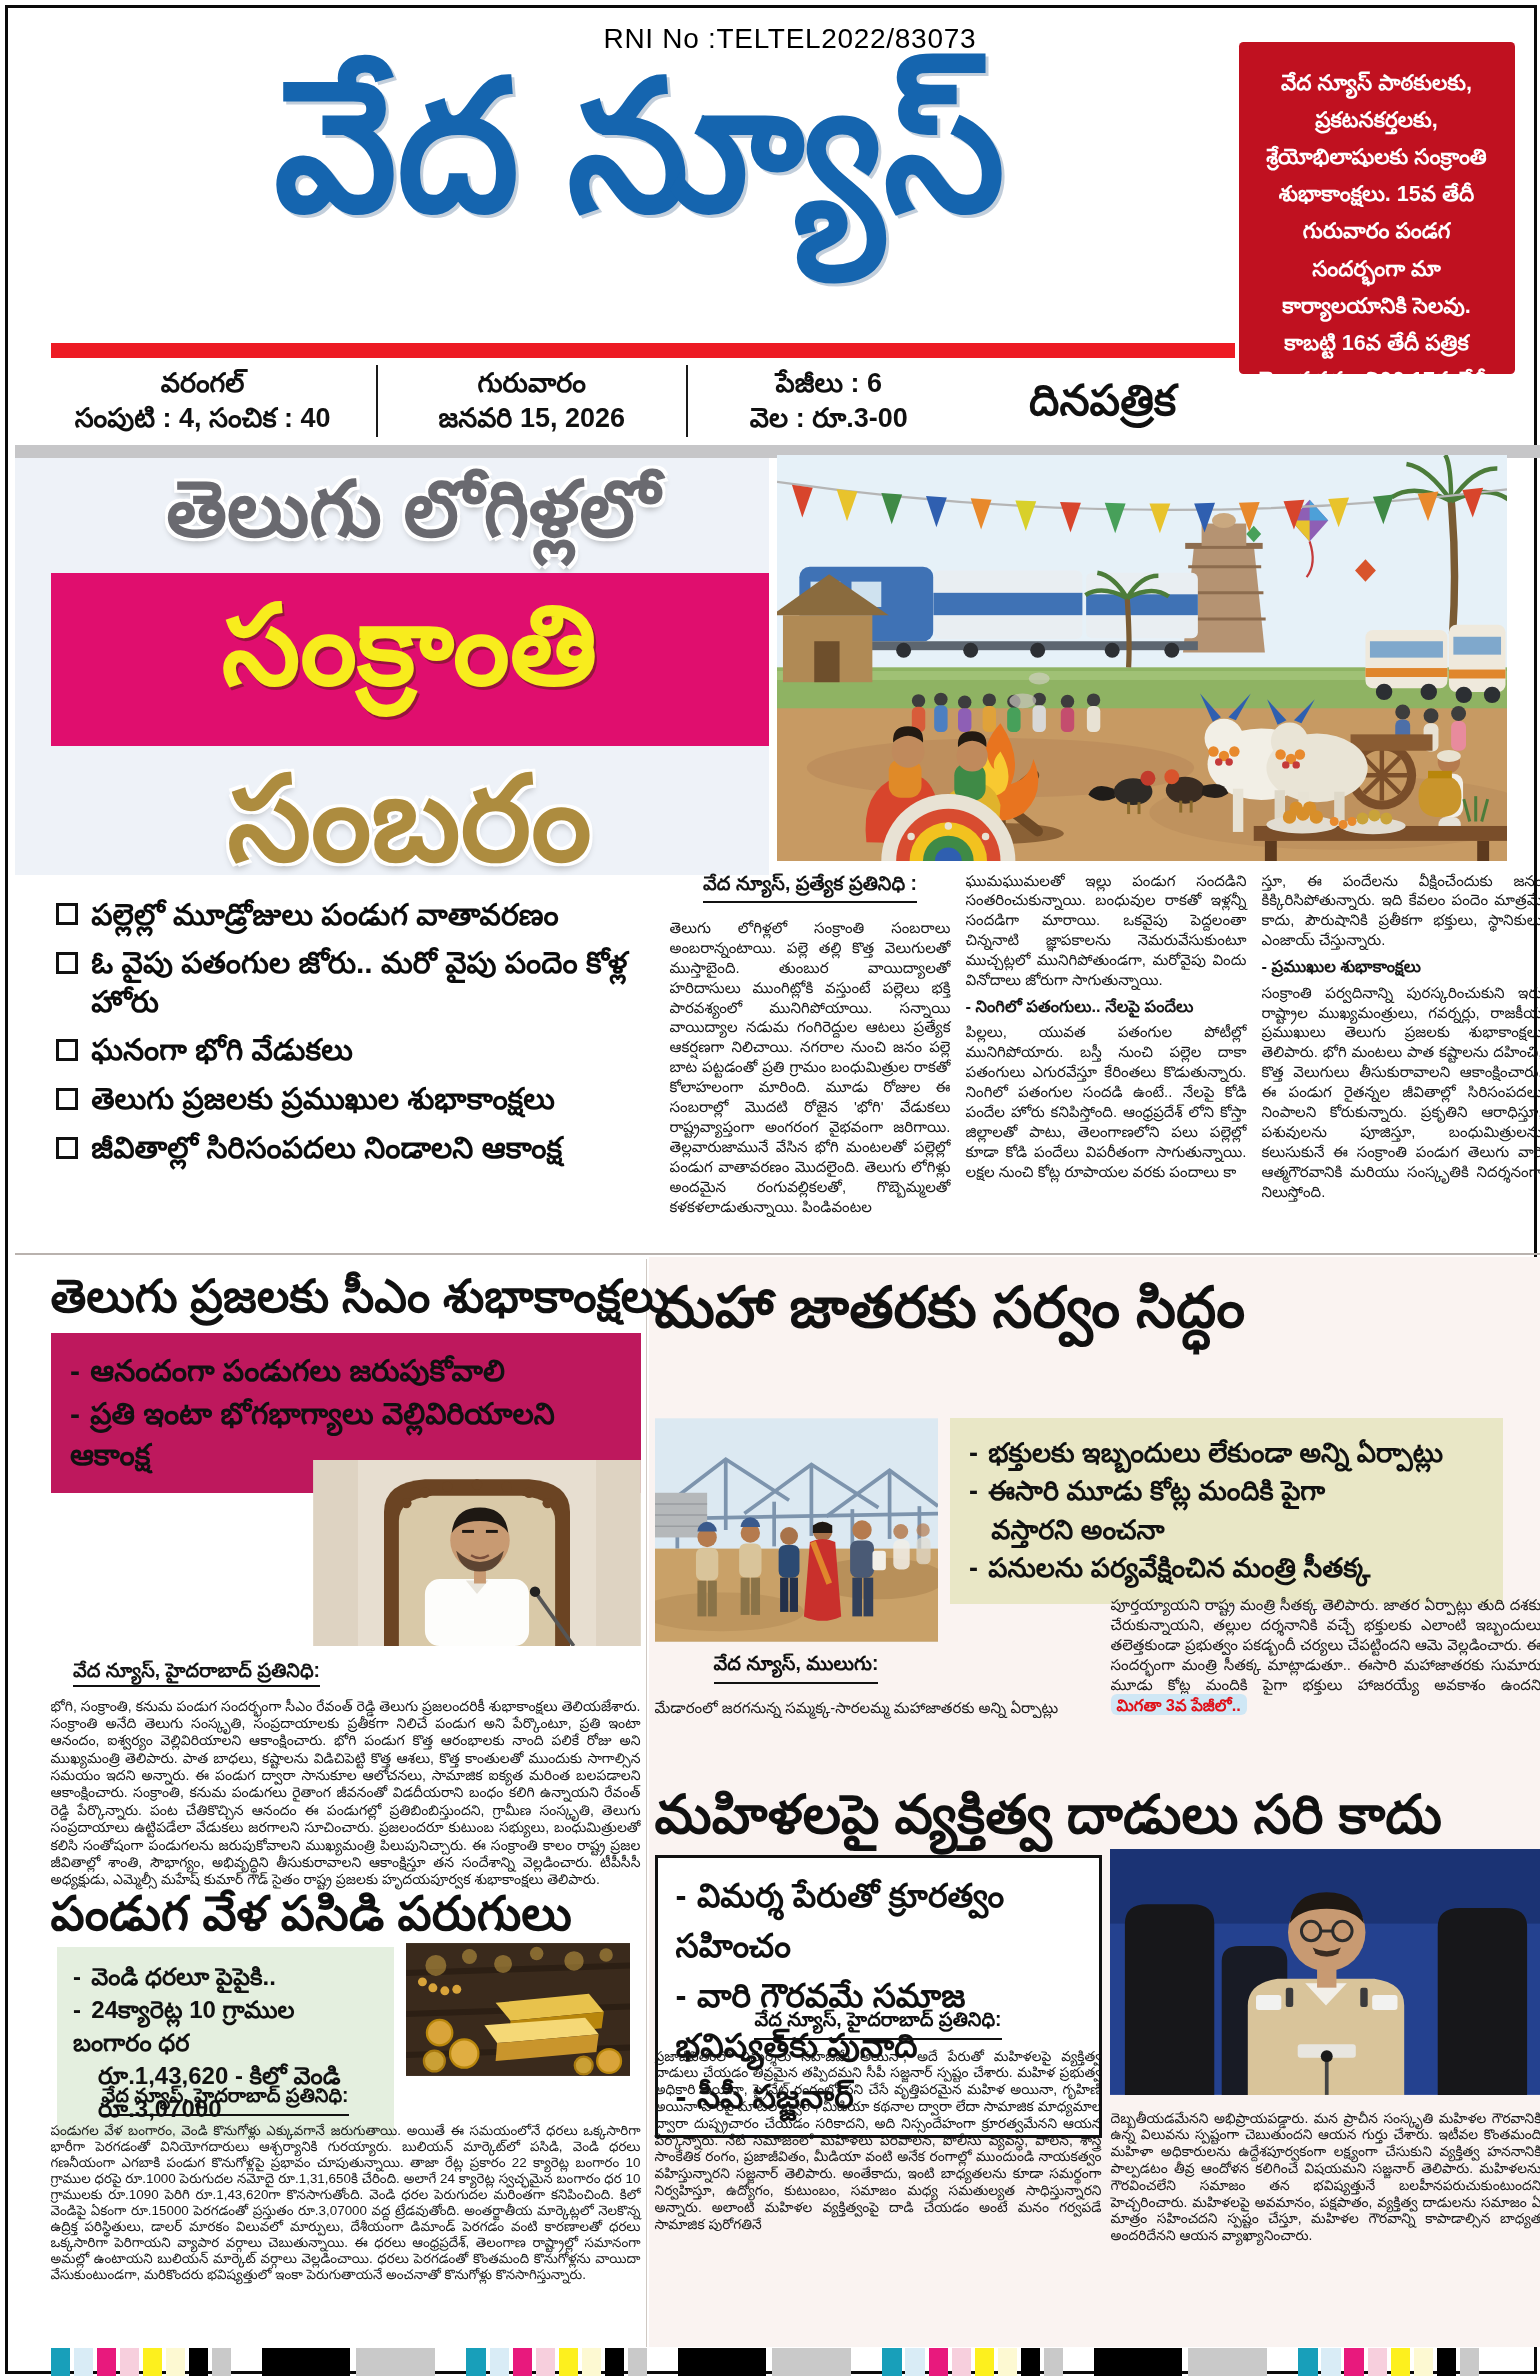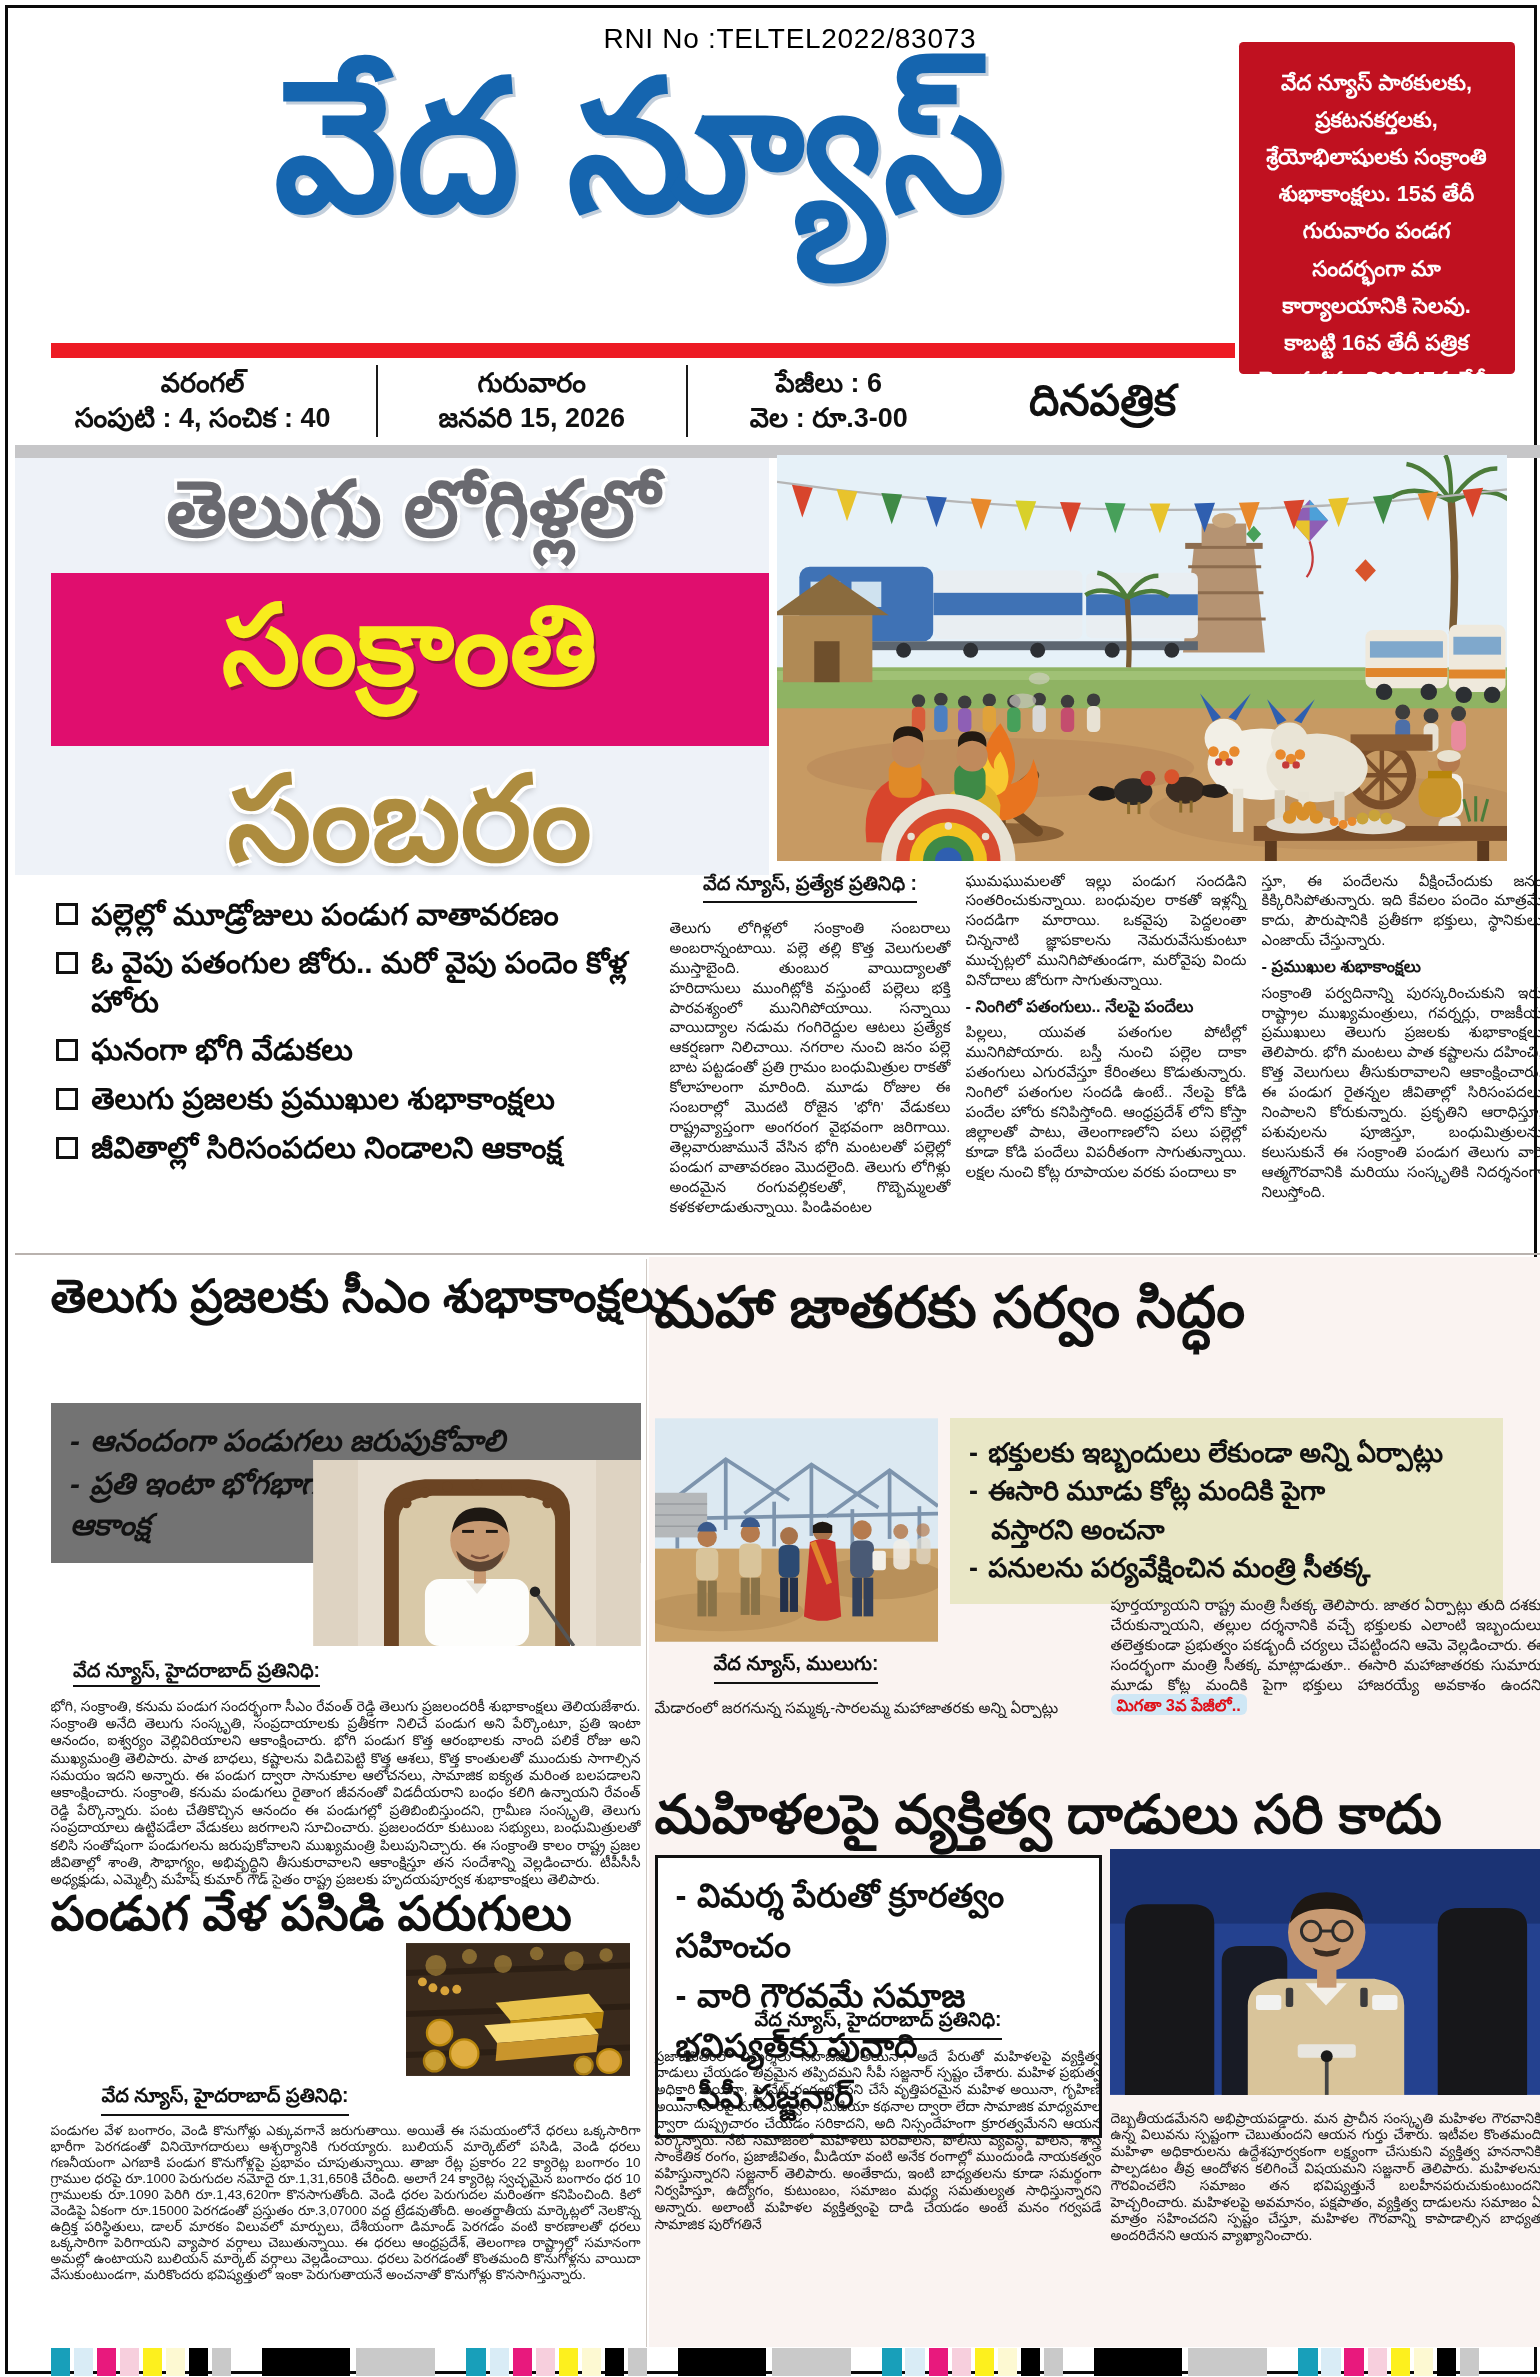--- a/index.html
+++ b/index.html
@@ -41,21 +41,21 @@
   .lcol{flex:1;font-size:15px;line-height:1.33;text-align:justify;color:#161616;}
   .lbyline{display:block;width:fit-content;margin:0 auto 15px;font-size:19.4px;font-weight:800;border-bottom:2.2px solid #111;padding-bottom:4.5px;text-align:center;}
   .subhead{font-weight:800;font-size:16.4px;margin:6px 0 4.5px;}
   .lcol p{margin:0;}
 
   .hrule{left:7.5px;top:1245px;width:1526px;height:2.2px;background:#b9b2ae;}
   .vrule{left:638px;top:1251px;width:1.5px;height:1088px;background:#cfc8c2;}
 
   
   .cm-head{left:43px;top:1261px;width:590px;font-size:46px;font-weight:900;white-space:nowrap;}
-  .cm-box{left:43px;top:1395px;width:590px;background:#737373;padding:15px 19.4px;font-style:italic;}
+  .cm-box{left:43px;top:1325px;width:590px;background:#be185d;padding:15px 19.4px;}
   .cm-box div{font-size:30px;font-weight:800;line-height:1.35;margin:3px 0;}
   .dash{font-weight:900;margin-right:10.4px;}
   .cm-body{left:43px;top:1452px;width:590px;font-size:14px;line-height:1.24;text-align:justify;color:#161616;}
   .cm-photo{float:right;width:328px;height:186px;margin:0 0 9px 13.4px;}
   .byline{display:inline-block;font-size:19.4px;font-weight:800;border-bottom:2.2px solid #111;padding-bottom:3.7px;margin:3px 0 10.4px 22.4px;}
 
   
   .gold-head{left:43px;top:1878px;width:590px;font-size:48px;font-weight:900;white-space:nowrap;}
   .gold-box{left:49px;top:1939px;width:337px;background:#e4efdf;padding:13.4px 16.4px;}
   .gold-box div{font-size:24px;font-weight:800;line-height:1.38;}
@@ -461,20 +461,25 @@
         <path d="M212 128 q12 8 24 0" stroke="#7a4e3a" stroke-width="3" fill="none"></path>
       </g>
       <line x1="350" y1="250" x2="300" y2="180" stroke="#555" stroke-width="5"></line>
       <circle cx="298" cy="177" r="7" fill="#222"></circle>
     </svg>
     <span class="byline">వేద న్యూస్, హైదరాబాద్ ప్రతినిధి:</span>
     <p>భోగి, సంక్రాంతి, కనుమ పండుగ సందర్భంగా సీఎం రేవంత్ రెడ్డి తెలుగు ప్రజలందరికీ శుభాకాంక్షలు తెలియజేశారు. సంక్రాంతి అనేది తెలుగు సంస్కృతి, సంప్రదాయాలకు ప్రతీకగా నిలిచే పండుగ అని పేర్కొంటూ, ప్రతి ఇంటా ఆనందం, ఐశ్వర్యం వెల్లివిరియాలని ఆకాంక్షించారు. భోగి పండుగ కొత్త ఆరంభాలకు నాంది పలికే రోజు అని ముఖ్యమంత్రి తెలిపారు. పాత బాధలు, కష్టాలను విడిచిపెట్టి కొత్త ఆశలు, కొత్త కాంతులతో ముందుకు సాగాల్సిన సమయం ఇదని అన్నారు. ఈ పండుగ ద్వారా సానుకూల ఆలోచనలు, సామాజిక ఐక్యత మరింత బలపడాలని ఆకాంక్షించారు. సంక్రాంతి, కనుమ పండుగలు రైతాంగ జీవనంతో విడదీయరాని బంధం కలిగి ఉన్నాయని రేవంత్ రెడ్డి పేర్కొన్నారు. పంట చేతికొచ్చిన ఆనందం ఈ పండుగల్లో ప్రతిబింబిస్తుందని, గ్రామీణ సంస్కృతి, తెలుగు సంప్రదాయాలు ఉట్టిపడేలా వేడుకలు జరగాలని సూచించారు. ప్రజలందరూ కుటుంబ సభ్యులు, బంధుమిత్రులతో కలిసి సంతోషంగా పండుగలను జరుపుకోవాలని ముఖ్యమంత్రి పిలుపునిచ్చారు. ఈ సంక్రాంతి కాలం రాష్ట్ర ప్రజల జీవితాల్లో శాంతి, సౌభాగ్యం, అభివృద్ధిని తీసుకురావాలని ఆకాంక్షిస్తూ తన సందేశాన్ని వెల్లడించారు. టీపీసీసీ అధ్యక్షుడు, ఎమ్మెల్సీ మహేష్ కుమార్ గౌడ్ సైతం రాష్ట్ర ప్రజలకు హృదయపూర్వక శుభాకాంక్షలు తెలిపారు.</p>
   </div>
 
   <div class="abs gold-head">పండుగ వేళ పసిడి పరుగులు</div>
+  <div class="abs gold-box">
+    <div><span class="dash">-</span><span>వెండి ధరలూ పైపైకి..</span></div>
+    <div><span class="dash">-</span><span>24క్యారెట్ల 10 గ్రాముల  బంగారం ధర</span></div>
+    <div class="cont"><span>రూ.1,43,620 - కిలో వెండి రూ.3,07000</span></div>
+  </div>
   <svg class="abs gold-photo" viewBox="0 0 300 178">
     <rect width="300" height="178" fill="#3a2a1c"></rect>
     <g stroke="#2c1f14" stroke-width="8">
         <line x1="0" y1="40" x2="300" y2="30"></line>
         <line x1="0" y1="95" x2="300" y2="85"></line>
         <line x1="0" y1="150" x2="300" y2="140"></line>
       </g>
     <g fill="#e6b84c" opacity=".45">
         <circle cx="40" cy="30" r="14"></circle>
         <circle cx="85" cy="18" r="10"></circle>

